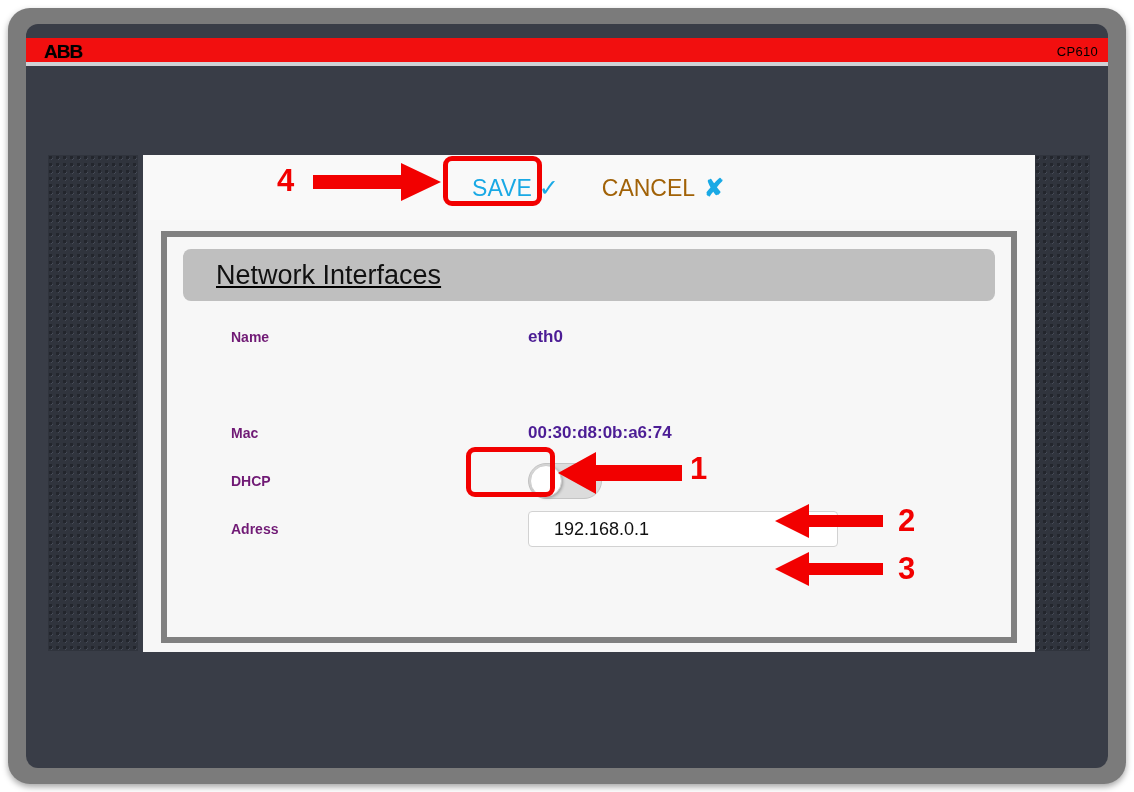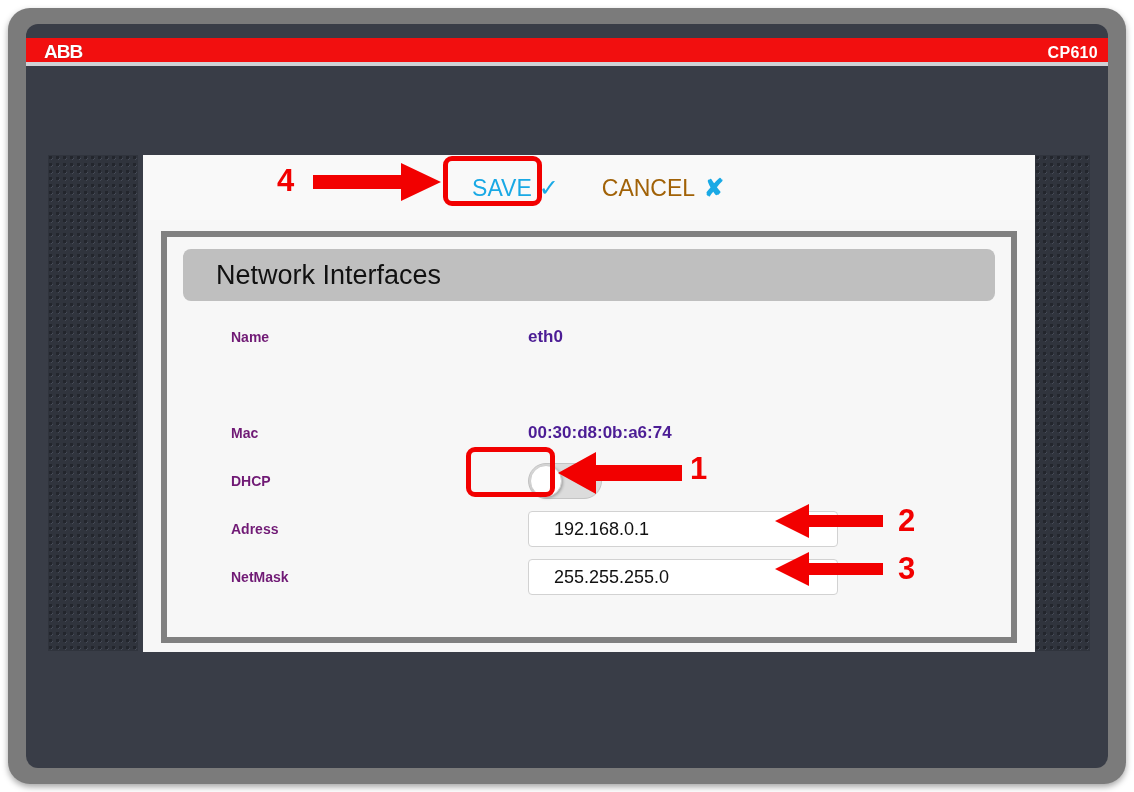--- a/index.html
+++ b/index.html
@@ -34,33 +34,33 @@
   #brand-bar {
     position: absolute;
     left: 0; top: 14px;
     width: 100%; height: 28px;
     background: #f20f0f;
     border-bottom: 4px solid #cfd2d6;
   }
   #abb-logo {
     position: absolute;
     left: 18px; top: 3px;
-    color: #ffffff;
+    color: #000000;
     font-size: 19px;
     font-weight: bold;
     letter-spacing: -1px;
     font-family: "Liberation Sans", sans-serif;
     text-shadow: 0 0 1px rgba(0,0,0,.4);
   }
   #model-label {
     position: absolute;
     right: 10px; top: 6px;
-    color: #ffffff;
-    font-size: 16px;
-    font-weight: bold;
+    color: #000000;
+    font-size: 13px;
+    font-weight: normal;
     letter-spacing: .3px;
   }
 
   
   .texture-panel {
     position: absolute;
     top: 131px;
     width: 90px;
     height: 496px;
     background-color: #30343d;
@@ -124,21 +124,21 @@
     background: #f7f7f7;
     position: relative;
   }
 
   #section-header {
     position: absolute;
     left: 16px; top: 12px;
     width: 812px; height: 52px;
     background: #bfbfbf;
     border-radius: 8px;
-    display: flex; align-items: center;
+    display: flex; align-items: center; text-decoration: underline;
   }
   #section-title {
     margin-left: 33px;
     font-size: 27px;
     color: #111111;
     font-weight: normal;
   }
 
   
   .form-row {
@@ -263,24 +263,20 @@
             <div id="dhcp-toggle">
               <div id="dhcp-knob"></div>
             </div>
           </div>
 
           <div class="form-row" style="top:270px;">
             <span class="row-label">Adress</span>
             <input class="row-input" type="text" value="192.168.0.1" style="">
           </div>
 
-          <div class="form-row" style="top:318px;">
-            <span class="row-label">NetMask</span>
-            <input class="row-input" type="text" value="255.255.255.0" style="">
-          </div>
 
 
         </div>
       </div>
     </div>
   </div>
 </div>
 
 <div class="annot-num" style="left:277px; top:163px;">4</div>
 <svg class="annot-arrow" style="left:313px; top:163px;" width="130" height="38" viewBox="0 0 130 38">

